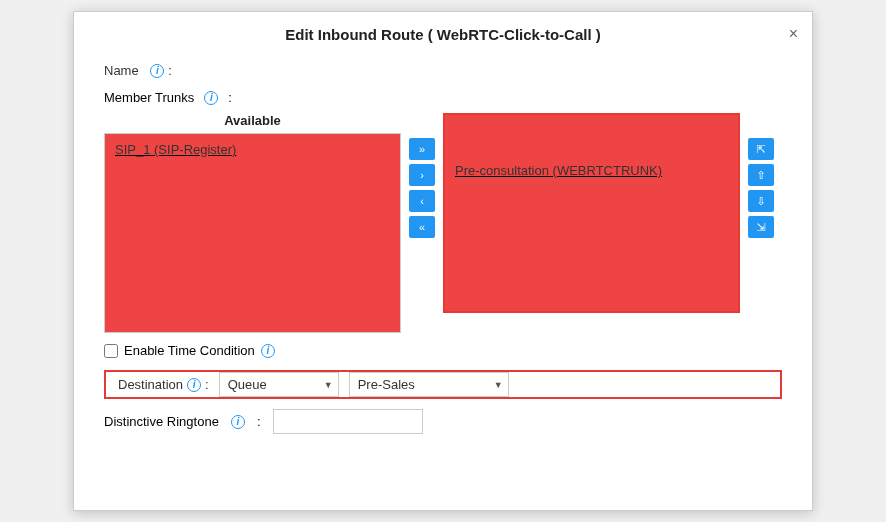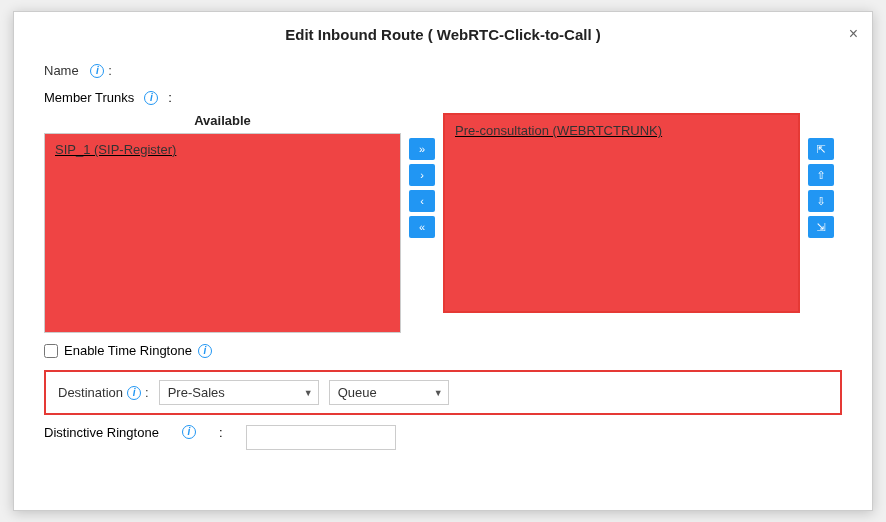--- a/index.html
+++ b/index.html
@@ -10,21 +10,21 @@
       display: flex;
       justify-content: center;
       align-items: center;
       width: 886px;
       height: 522px;
     }
     .modal {
       background: #fff;
       border: 1px solid #ccc;
       box-shadow: 0 2px 12px rgba(0,0,0,0.2);
-      width: 860px;
+      width: 740px;
       min-height: 500px;
       position: relative;
       padding: 0 0 20px 0;
     }
     .modal-header {
       text-align: center;
       padding: 14px 20px 10px 20px;
       border-bottom: none;
       position: relative;
     }
@@ -113,20 +113,21 @@
       padding: 4px 0;
       text-decoration: underline;
     }
     .trunk-item {
       padding: 4px 10px;
       cursor: pointer;
       color: #333;
     }
     .trunk-item.selected-item {
       color: #333;
+      margin-top: 40px;
     }
     .trunk-controls {
       display: flex;
       flex-direction: column;
       align-items: center;
       justify-content: center;
       padding: 0 8px;
       gap: 4px;
       margin-top: 25px;
     }
@@ -156,21 +157,21 @@
       border: 2px solid #e53935;
     }
     .time-condition-row {
       display: flex;
       align-items: center;
       gap: 6px;
       margin-bottom: 12px;
     }
     .destination-box {
       border: 2px solid #e53935;
-      padding: 8px 12px;
+      padding: 0 12px;
       display: flex;
       align-items: center;
       gap: 10px;
       margin-bottom: 10px;
     }
     .dest-label {
       display: flex;
       align-items: center;
       gap: 4px;
       color: #333;
@@ -198,22 +199,22 @@
       cursor: pointer;
       appearance: none;
       -webkit-appearance: none;
       min-width: 120px;
     }
     .select-wrap-wide select {
       min-width: 160px;
     }
     .ringtone-row {
       display: flex;
-      align-items: flex-start;
-      gap: 23px;
+      align-items: center;
+      gap: 12px;
     }
     .ringtone-input {
       border: 1px solid #ccc;
       padding: 4px 8px;
       width: 150px;
       font-size: 13px;
     }
     .checkbox-input {
       width: 14px;
       height: 14px;
@@ -268,45 +269,45 @@
           <button class="ctrl-btn" title="Move up">⇧</button>
           <button class="ctrl-btn" title="Move down">⇩</button>
           <button class="ctrl-btn" title="Move to bottom">⇲</button>
         </div>
       </div>
     </div>
 
     <div class="time-condition-row">
       <input type="checkbox" class="checkbox-input" style="">
       <span>
-        <span>Enable Time Ringtone</span>
+        <span>Enable Time Condition</span>
       </span>
       <span class="info-icon">i</span>
     </div>
 
     <div class="destination-box">
       <span class="dest-label">
         <span>Destination</span>
         <span class="info-icon">i</span>:
       </span>
-      <div class="select-wrap select-wrap-wide">
-        <select>
-          <option>Pre-Sales</option>
-          <option>Sales</option>
-          <option>Support</option>
-        </select>
-      </div>
       <div class="select-wrap">
         <select>
           <option>Queue</option>
           <option>Extension</option>
           <option>IVR</option>
           <option>Voicemail</option>
         </select>
       </div>
+      <div class="select-wrap select-wrap-wide">
+        <select>
+          <option>Pre-Sales</option>
+          <option>Sales</option>
+          <option>Support</option>
+        </select>
+      </div>
     </div>
 
     <div class="ringtone-row">
       <span>Distinctive Ringtone</span>
       <span class="info-icon">i</span>:
       <input class="ringtone-input" type="text" value="" style="">
     </div>
 
   </div>
 </div>

